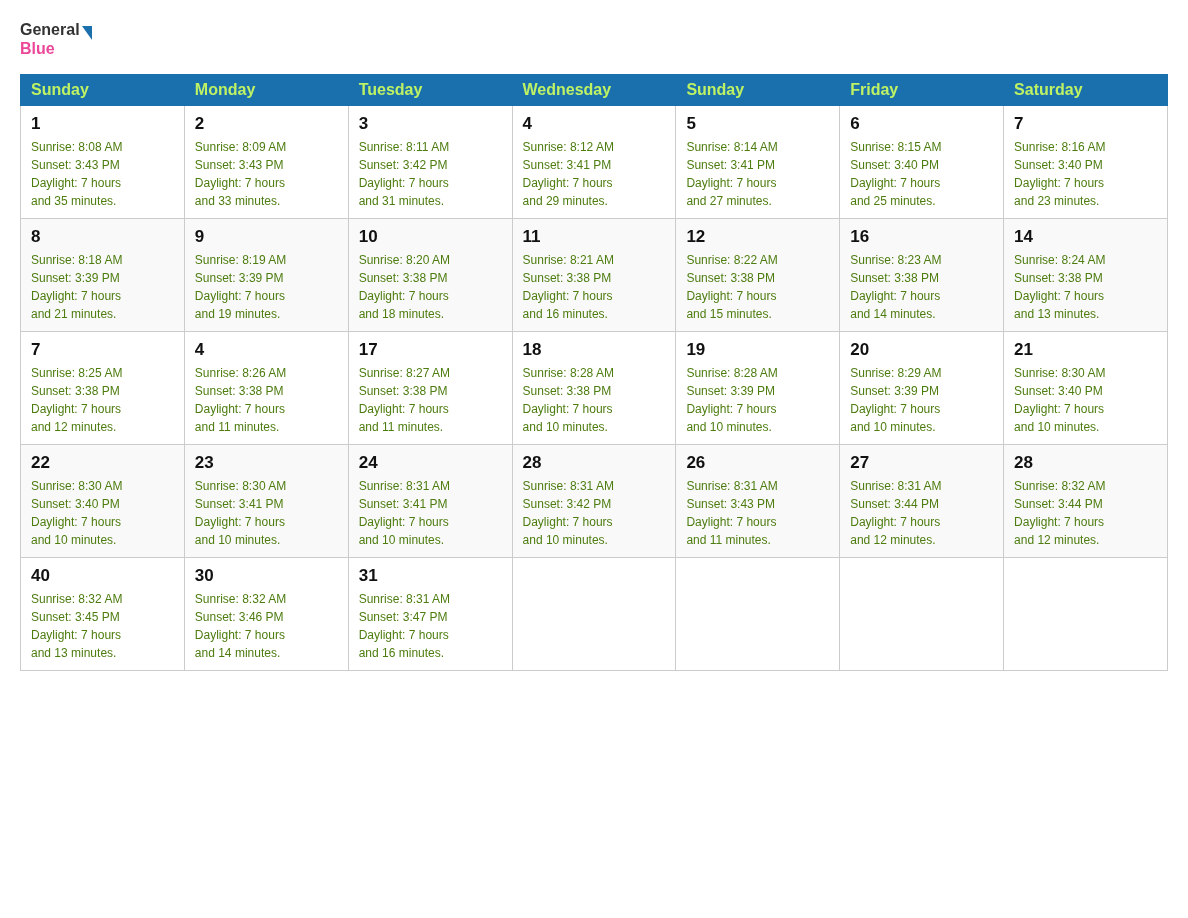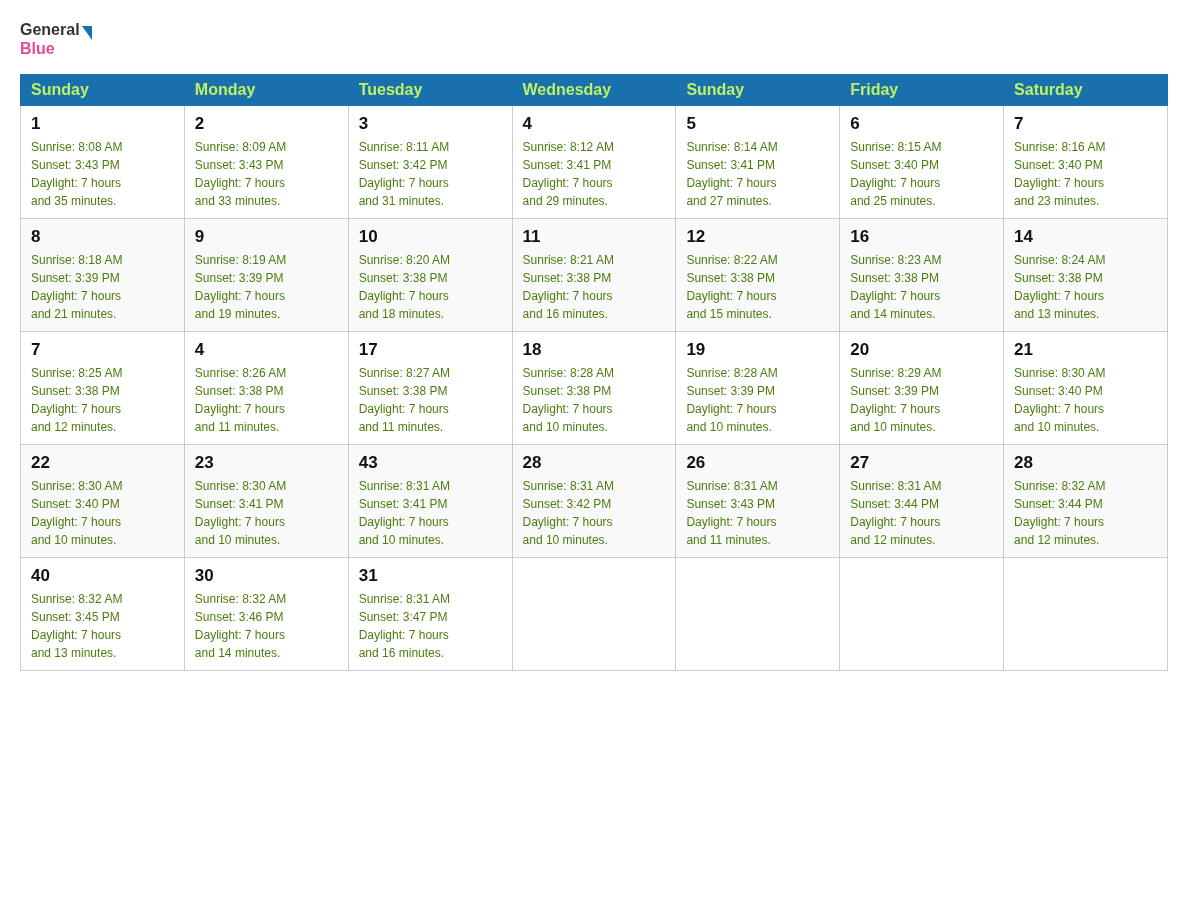--- a/index.html
+++ b/index.html
@@ -215,21 +215,21 @@
       <tr>
         <td>
         <div class="day-number">22</div>
         <div class="day-info">Sunrise: 8:30 AM<br>Sunset: 3:40 PM<br>Daylight: 7 hours<br>and 10 minutes.</div>
       </td>
         <td>
         <div class="day-number">23</div>
         <div class="day-info">Sunrise: 8:30 AM<br>Sunset: 3:41 PM<br>Daylight: 7 hours<br>and 10 minutes.</div>
       </td>
         <td>
-        <div class="day-number">43</div>
+        <div class="day-number">24</div>
         <div class="day-info">Sunrise: 8:31 AM<br>Sunset: 3:41 PM<br>Daylight: 7 hours<br>and 10 minutes.</div>
       </td>
         <td>
         <div class="day-number">28</div>
         <div class="day-info">Sunrise: 8:31 AM<br>Sunset: 3:42 PM<br>Daylight: 7 hours<br>and 10 minutes.</div>
       </td>
         <td>
         <div class="day-number">26</div>
         <div class="day-info">Sunrise: 8:31 AM<br>Sunset: 3:43 PM<br>Daylight: 7 hours<br>and 11 minutes.</div>
       </td>

